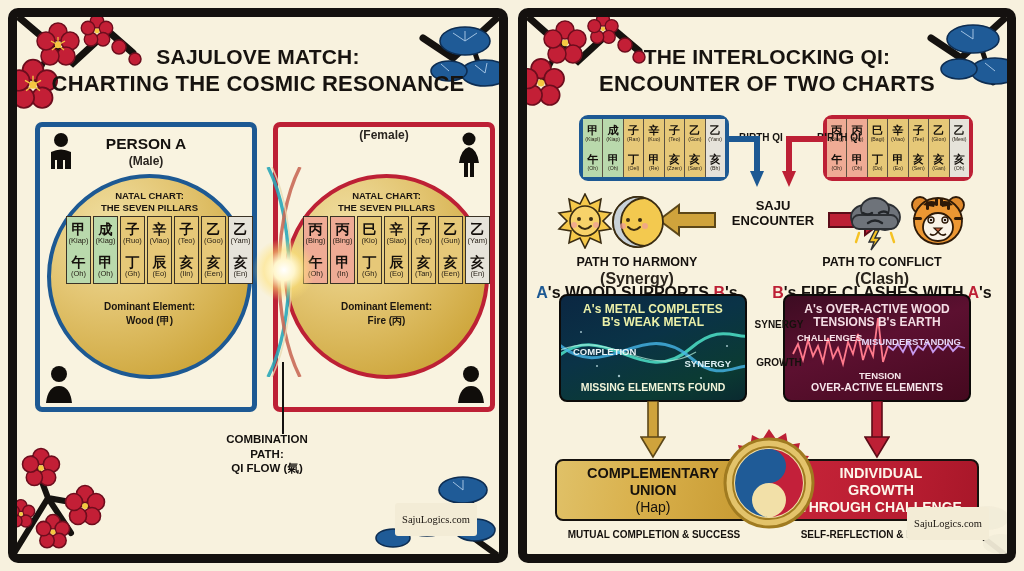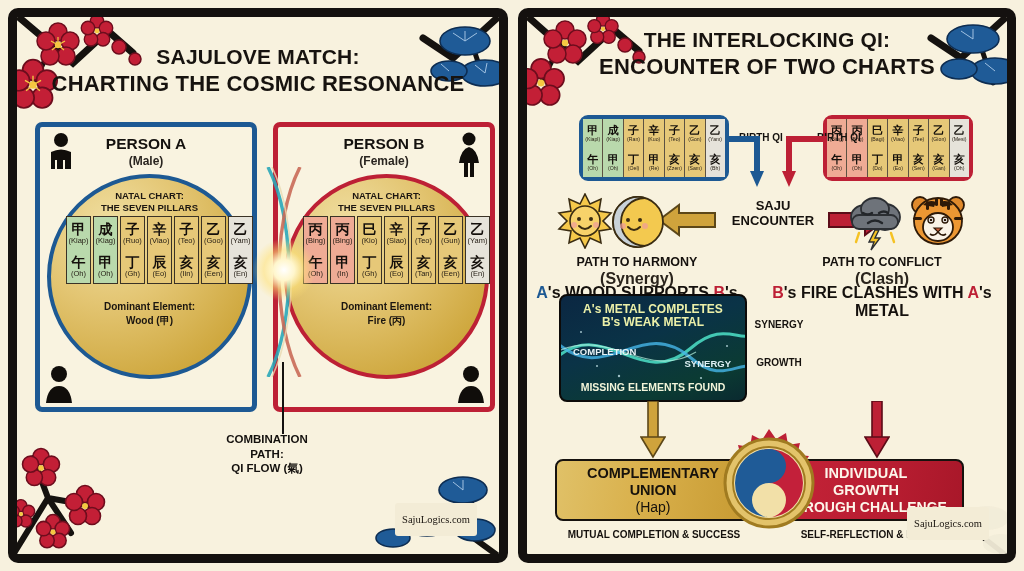--- a/index.html
+++ b/index.html
@@ -114,21 +114,21 @@
   .boxbot { position: absolute; width: 100%; text-align: center; bottom: 7px; font-size: 10.5px; font-weight: bold; }
   .boxtag { position: absolute; font-size: 9.5px; font-weight: bold; }
 
   .midlbl { position: absolute; left: 222px; width: 60px; text-align: center; font-size: 10px;
             font-weight: bold; color: #15110d; }
 
   .result { position: absolute; top: 442px; height: 62px; border-radius: 8px; border: 2px solid #16120e;
             display: flex; flex-direction: column; align-items: center; justify-content: center; }
   #res-left { left: 28px; width: 196px;
       background: linear-gradient(100deg,#e0c168 0%, #d9b04b 45%, #c79a32 100%); }
-  #res-right{ left: 241px; width: 196px;
+  #res-right{ left: 256px; width: 196px;
       background: linear-gradient(100deg,#c62439 0%, #b81d31 60%, #a81729 100%); }
   .res-t { font-size: 14.5px; font-weight: bold; line-height: 17px; text-align: center; }
   .res-s { font-size: 14px; font-weight: bold; text-align: center; }
   .foot { position: absolute; top: 512px; font-size: 10px; font-weight: bold; color: #15110d; }
 
   .brandbar { position: absolute; right: 18px; bottom: 14px; background: #f3ecd6;
       border-radius: 3px; padding: 11px 7px; font-size: 10.5px; color: #1a1510;
       font-family: "Liberation Serif", serif; }
   .brandbar.left { right: 22px; bottom: 18px; }
 </style>
@@ -367,21 +367,20 @@
             </div>
           </div>
         <div class="dom" style="top:122px;">
           <span>Dominant Element:</span><br>
           <span>Wood (甲)</span>
         </div>
       </div>
     </div>
 
     <div class="person-card" id="card-b">
-      <div class="person-name">PERSON B</div>
       <div class="person-sex">(Female)</div>
       <svg class="sil" style="right:6px; top:4px;" width="30" height="46" viewBox="0 0 30 46">
         <circle cx="15" cy="8" r="6.5" fill="#100d0a"></circle>
         <path d="M15 16 q-8 2 -10 16 h5 v14 h4 v-14 h2 v14 h4 v-14 h5 q-2 -14 -10 -16 z" fill="#100d0a"></path>
       </svg>
       <svg class="sil" style="right:4px; bottom:4px;" width="30" height="40" viewBox="0 0 30 40">
         <circle cx="15" cy="11" r="8" fill="#100d0a"></circle>
         <path d="M2 40 q2 -17 13 -17 q11 0 13 17 z" fill="#100d0a"></path>
       </svg>
       <div class="circle" id="circ-b">
@@ -542,21 +541,21 @@
     </svg>
 
     <svg class="orn" style="right:-4px; bottom:-4px;" width="120" height="100" viewBox="0 0 120 100">
       <path d="M125 105 L80 70" stroke="#15120f" stroke-width="5" fill="none" stroke-linecap="round"></path>
       <g fill="#f2ecd8" opacity=".95">
         <ellipse cx="96" cy="60" rx="22" ry="12"></ellipse>
         <ellipse cx="110" cy="86" rx="18" ry="10"></ellipse>
       </g>
     </svg>
 
-    <div class="ptitle-wrap" style="top:11px;">
+    <div class="ptitle-wrap" style="top:28px;">
       <div class="ptitle big">THE INTERLOCKING QI:</div>
       <div class="ptitle sub">ENCOUNTER OF TWO CHARTS</div>
     </div>
 
     <div class="mini-chart" id="mini-a">
       <div class="mini-pillars" id="mini-pillars-a">
           <div class="mp" style="background: rgb(185, 217, 172);">
             <div class="c">
               <div class="han">甲</div>
               <div class="rom">(Kiapl)</div>
@@ -815,20 +814,34 @@
       </svg>
       <div class="boxttl" style="color:#ecf0a8;">
         <span>A's METAL COMPLETES</span><br>
         <span>B's WEAK METAL</span>
       </div>
       <div class="boxtag" style="left:12px; top:50px; color:#e9f3f6;">COMPLETION</div>
       <div class="boxtag" style="right:14px; top:62px; color:#dff0f5;">SYNERGY</div>
       <div class="boxbot" style="color:#f2f4d9;">MISSING ELEMENTS FOUND</div>
     </div>
 
+    <div class="box" id="box-con">
+      <svg width="188" height="108" viewBox="0 0 188 108" style="position:absolute;left:0;top:0;">
+        <polyline points="8,58 13,48 18,64 23,44 28,60 33,50 38,66 43,42 48,62 53,52 58,68 63,46 68,58 73,38 78,64 83,48 88,60 93,22 98,66 103,50" stroke="#ff7a8c" stroke-width="1.8" fill="none"></polyline>
+        <polyline points="103,50 108,54 113,48 118,56 123,46 128,58 133,50 138,54 143,46 148,56 153,50 158,54 163,48 168,55 173,50 180,52" stroke="#c89bf0" stroke-width="1.8" fill="none"></polyline>
+      </svg>
+      <div class="boxttl" style="color:#f4dde4;">
+        <span>A's OVER-ACTIVE WOOD</span><br>
+        <span>TENSIONS B's EARTH</span>
+      </div>
+      <div class="boxtag" style="left:12px; top:36px; color:#f6e2e8;">CHALLENGES</div>
+      <div class="boxtag" style="right:8px; top:40px; color:#e6d6f5;">MISUNDERSTANDING</div>
+      <div class="boxtag" style="left:74px; top:74px; color:#f6e6ea;">TENSION</div>
+      <div class="boxbot" style="color:#f7e7ec;">OVER-ACTIVE ELEMENTS</div>
+    </div>
 
     <div class="midlbl" style="top:302px;">SYNERGY</div>
     <div class="midlbl" style="top:340px;">GROWTH</div>
 
     <svg style="position:absolute; left:113px; top:384px;" width="26" height="58" viewBox="0 0 26 58">
       <rect x="8" y="0" width="10" height="40" fill="#cfa33c" stroke="#5c4718" stroke-width="1.6"></rect>
       <polygon points="13,56 1,36 25,36" fill="#cfa33c" stroke="#5c4718" stroke-width="1.6"></polygon>
     </svg>
     <svg style="position:absolute; left:337px; top:384px;" width="26" height="58" viewBox="0 0 26 58">
       <rect x="8" y="0" width="10" height="40" fill="#bd2035" stroke="#5c0c18" stroke-width="1.6"></rect>

